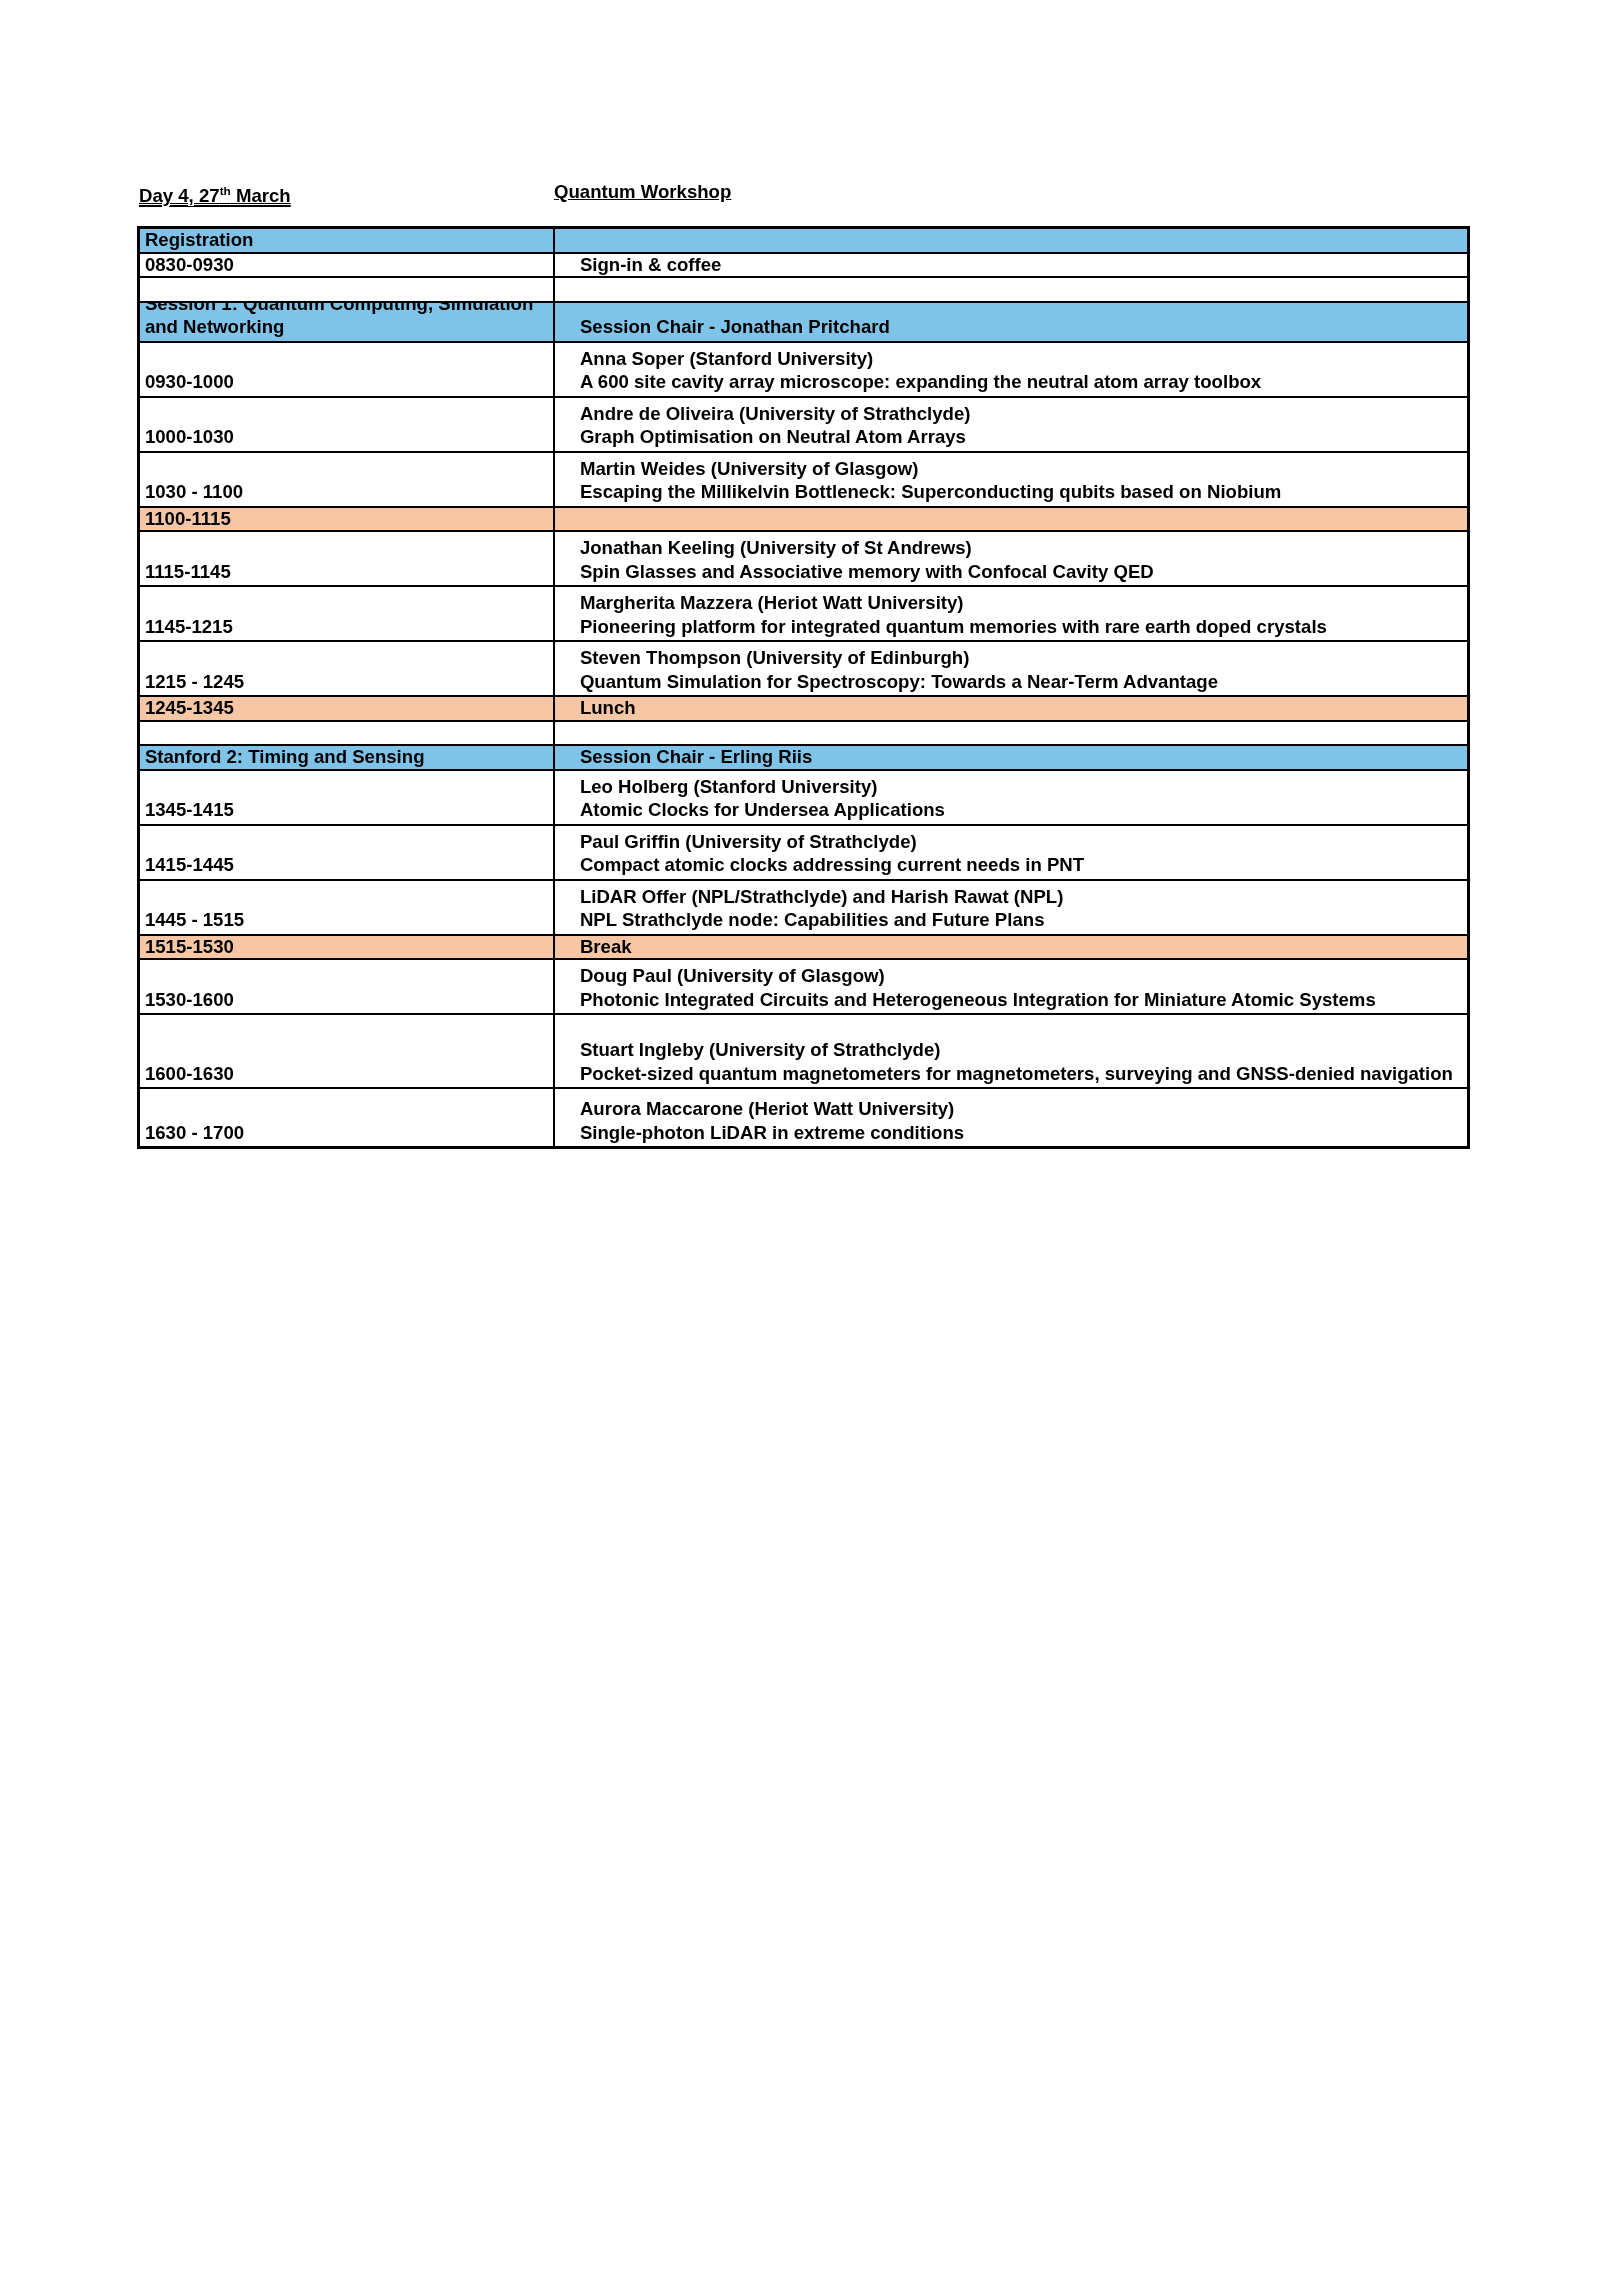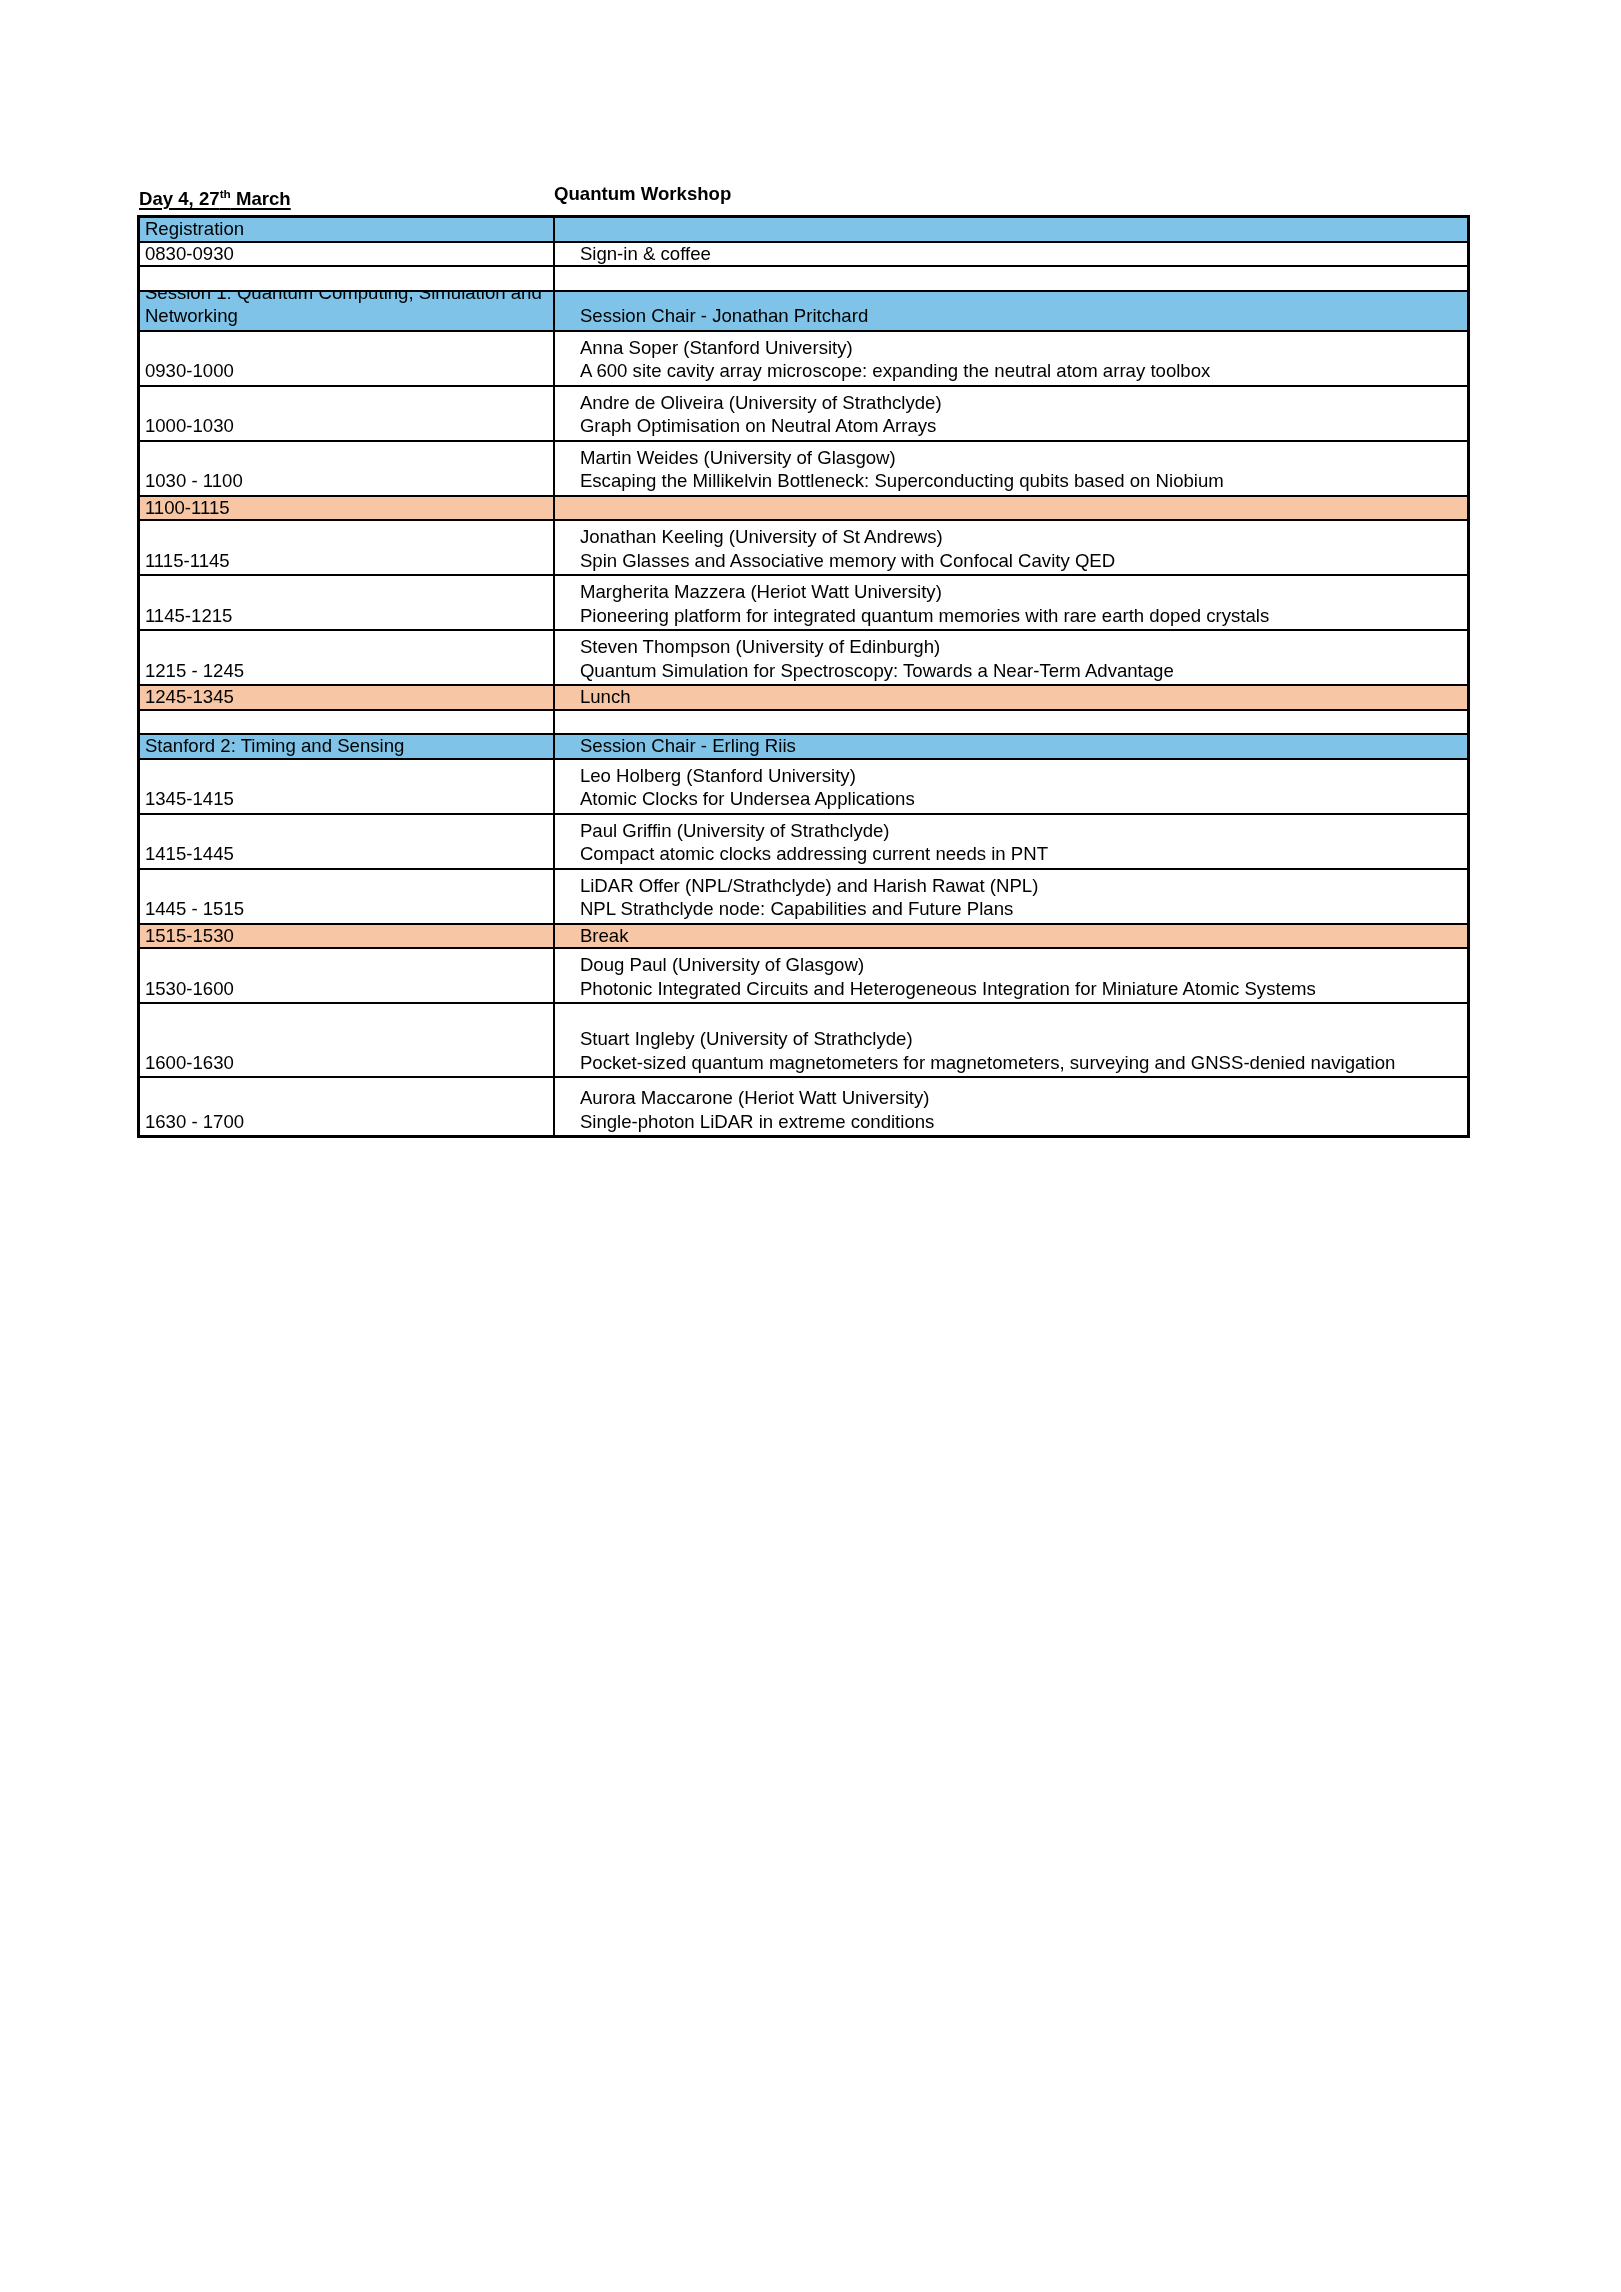--- a/index.html
+++ b/index.html
@@ -16,22 +16,23 @@
   .doc {
     position: absolute;
     left: 137px;
     top: 180px;
     width: 1333px;
   }
   .title-row {
     display: flex;
     font-weight: bold;
     font-size: 18.6px;
-    line-height: 28px;
-    margin-bottom: 2px;
+    line-height: 23px;
+    margin-bottom: 19px;
+    text-decoration: underline;
   }
   .title-left { width: 415px; padding-left: 2px; }
   .title-left .u {
     text-decoration: underline;
     text-decoration-thickness: 2px;
     text-underline-offset: 2.9px;
   }
   .title-left sup { font-size: 11.8px; vertical-align: super; }
   .title-right { padding-left: 2px; }
   .sched-table {
@@ -48,20 +49,21 @@
   .row.blue { background: var(--session-header-bg, #7FC4E8); }
   .row.orange { background: var(--break-bg, #F6C6A5); }
   .cell {
     display: flex;
     flex-direction: column;
     justify-content: flex-end;
     font-size: 18.6px;
     line-height: 23.5px;
     padding: 0 5.9px 2px 4.9px;
     overflow: hidden;
+    font-weight: bold;
   }
   .cell.left {
     width: 415px;
     flex-shrink: 0;
     border-right: 2.9px solid var(--border, #000);
   }
   .cell.right { flex: 1; margin-left: 20px; }
   .rh-s  { height: 24.5px; }
   .rh-s .cell { line-height: 21.6px; padding-bottom: 1px; }
   .rh-h2 { height: 40px; }

